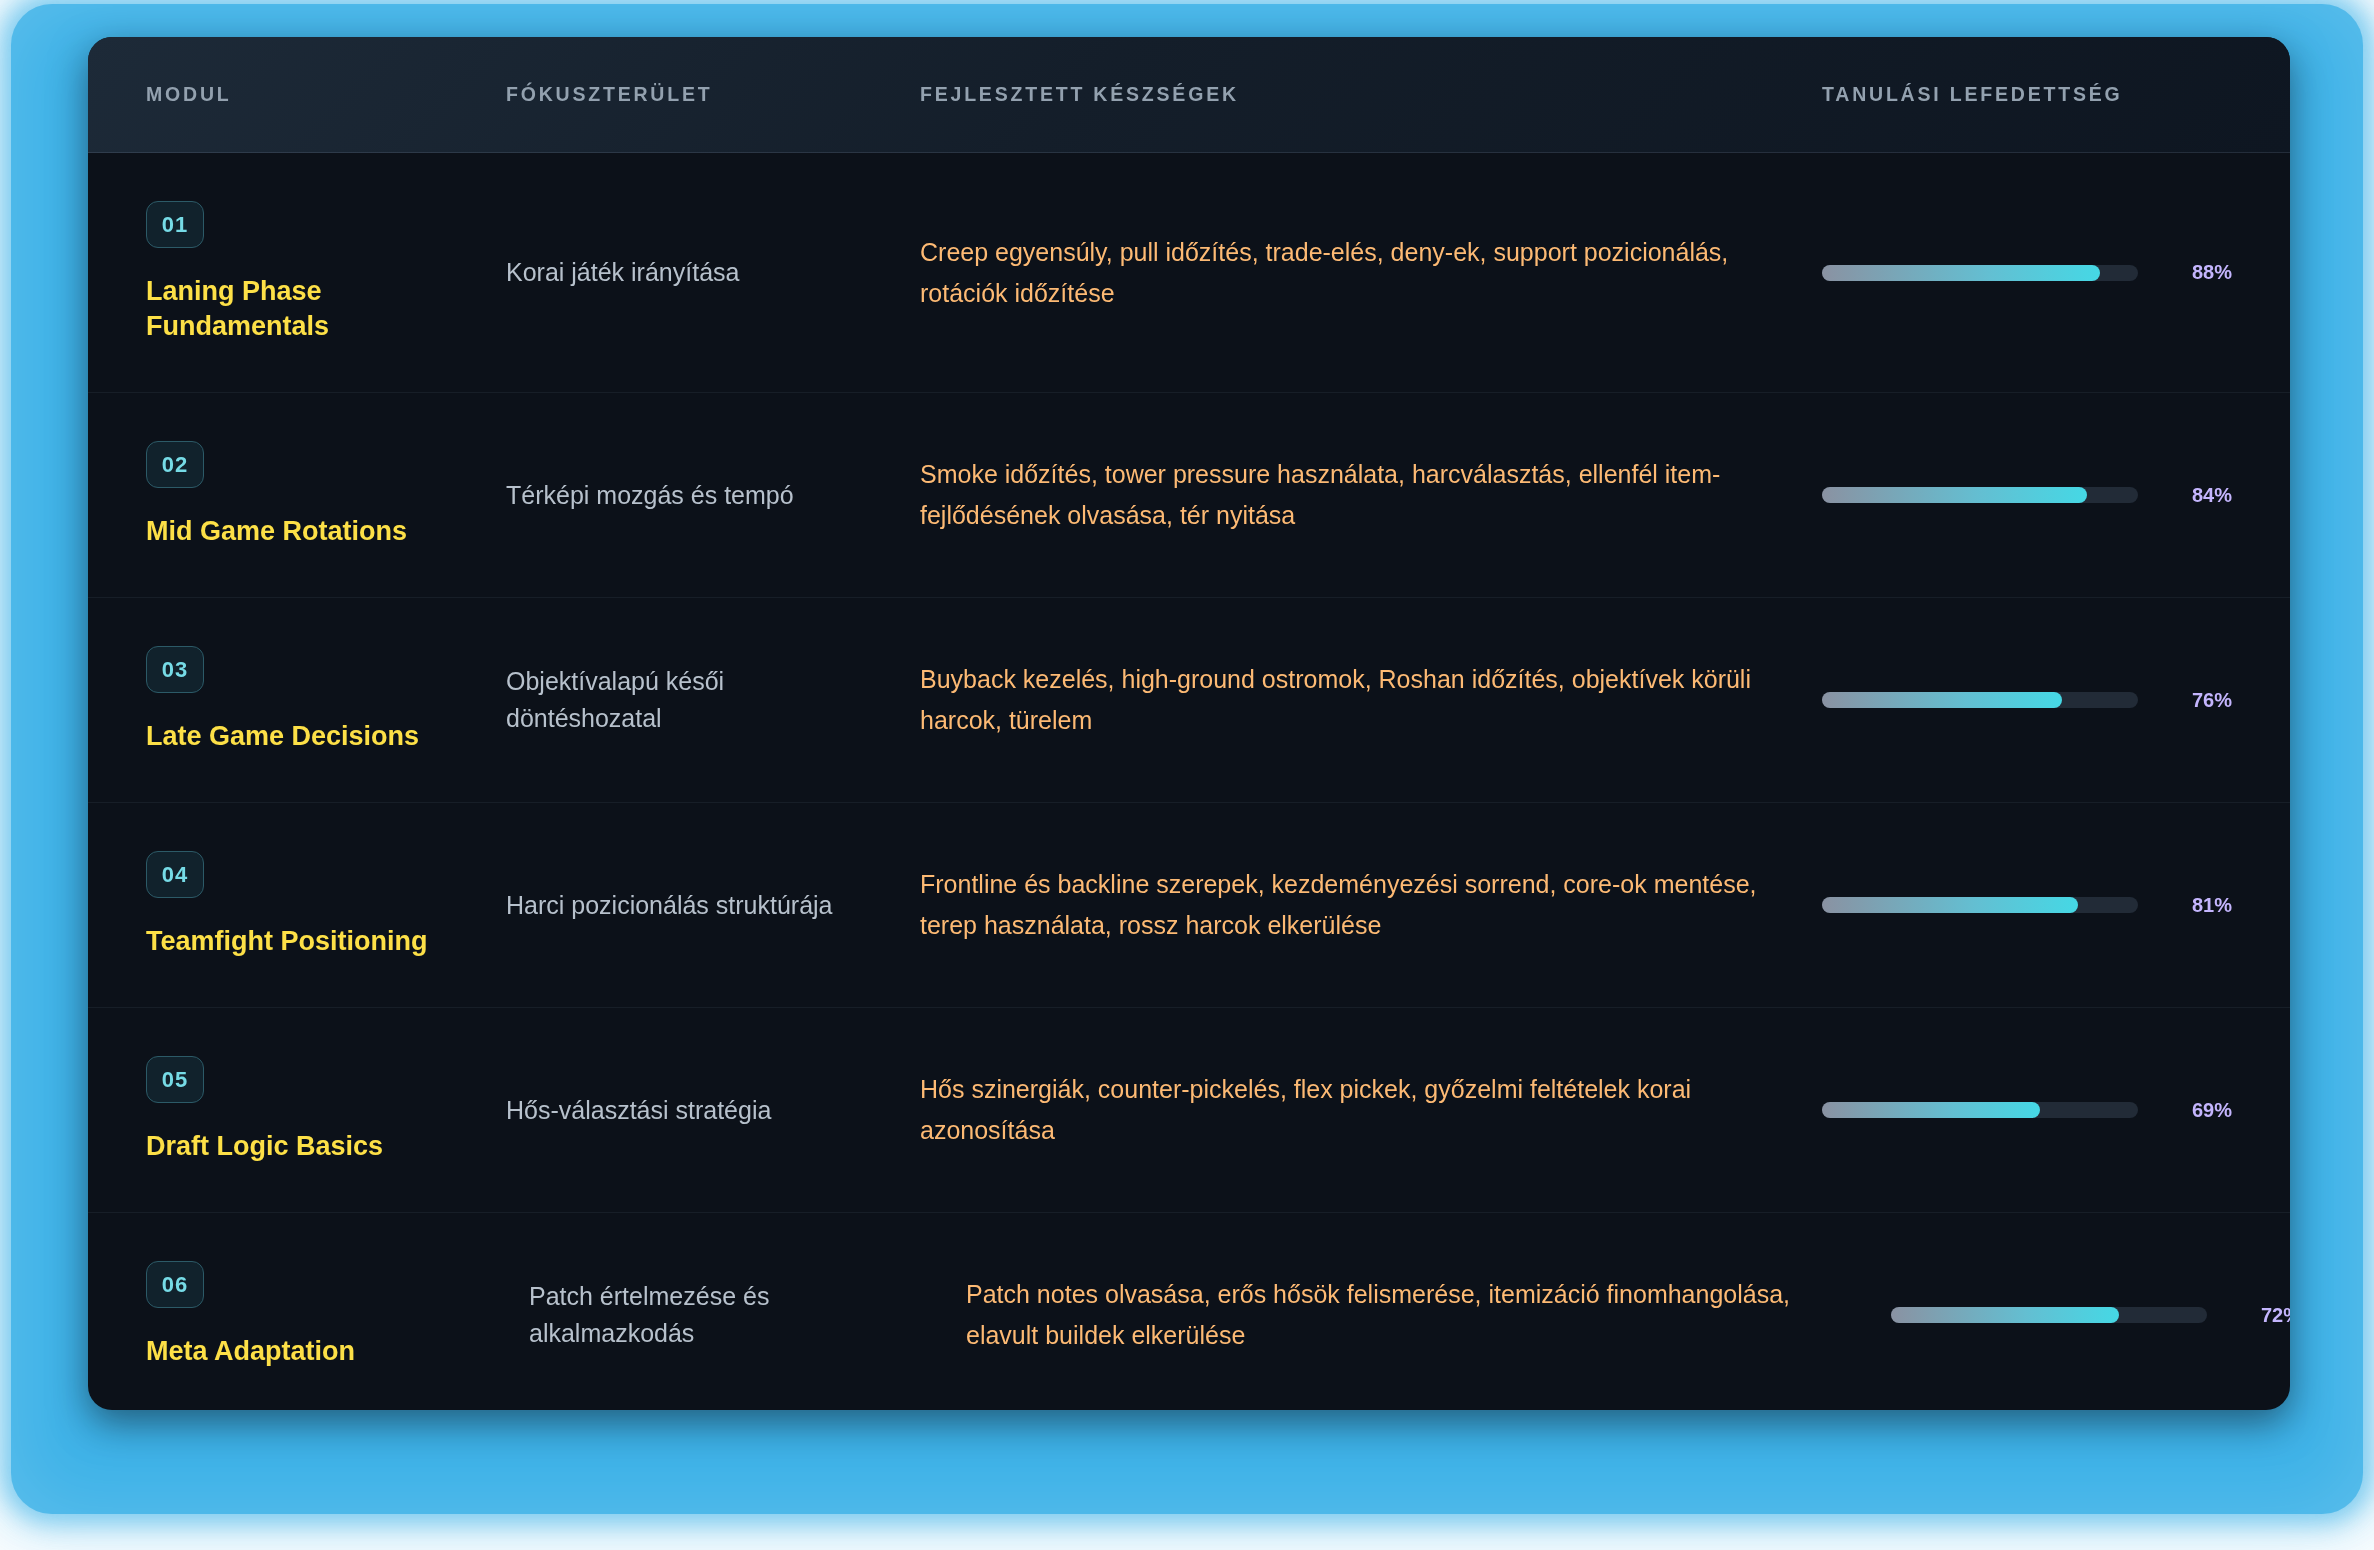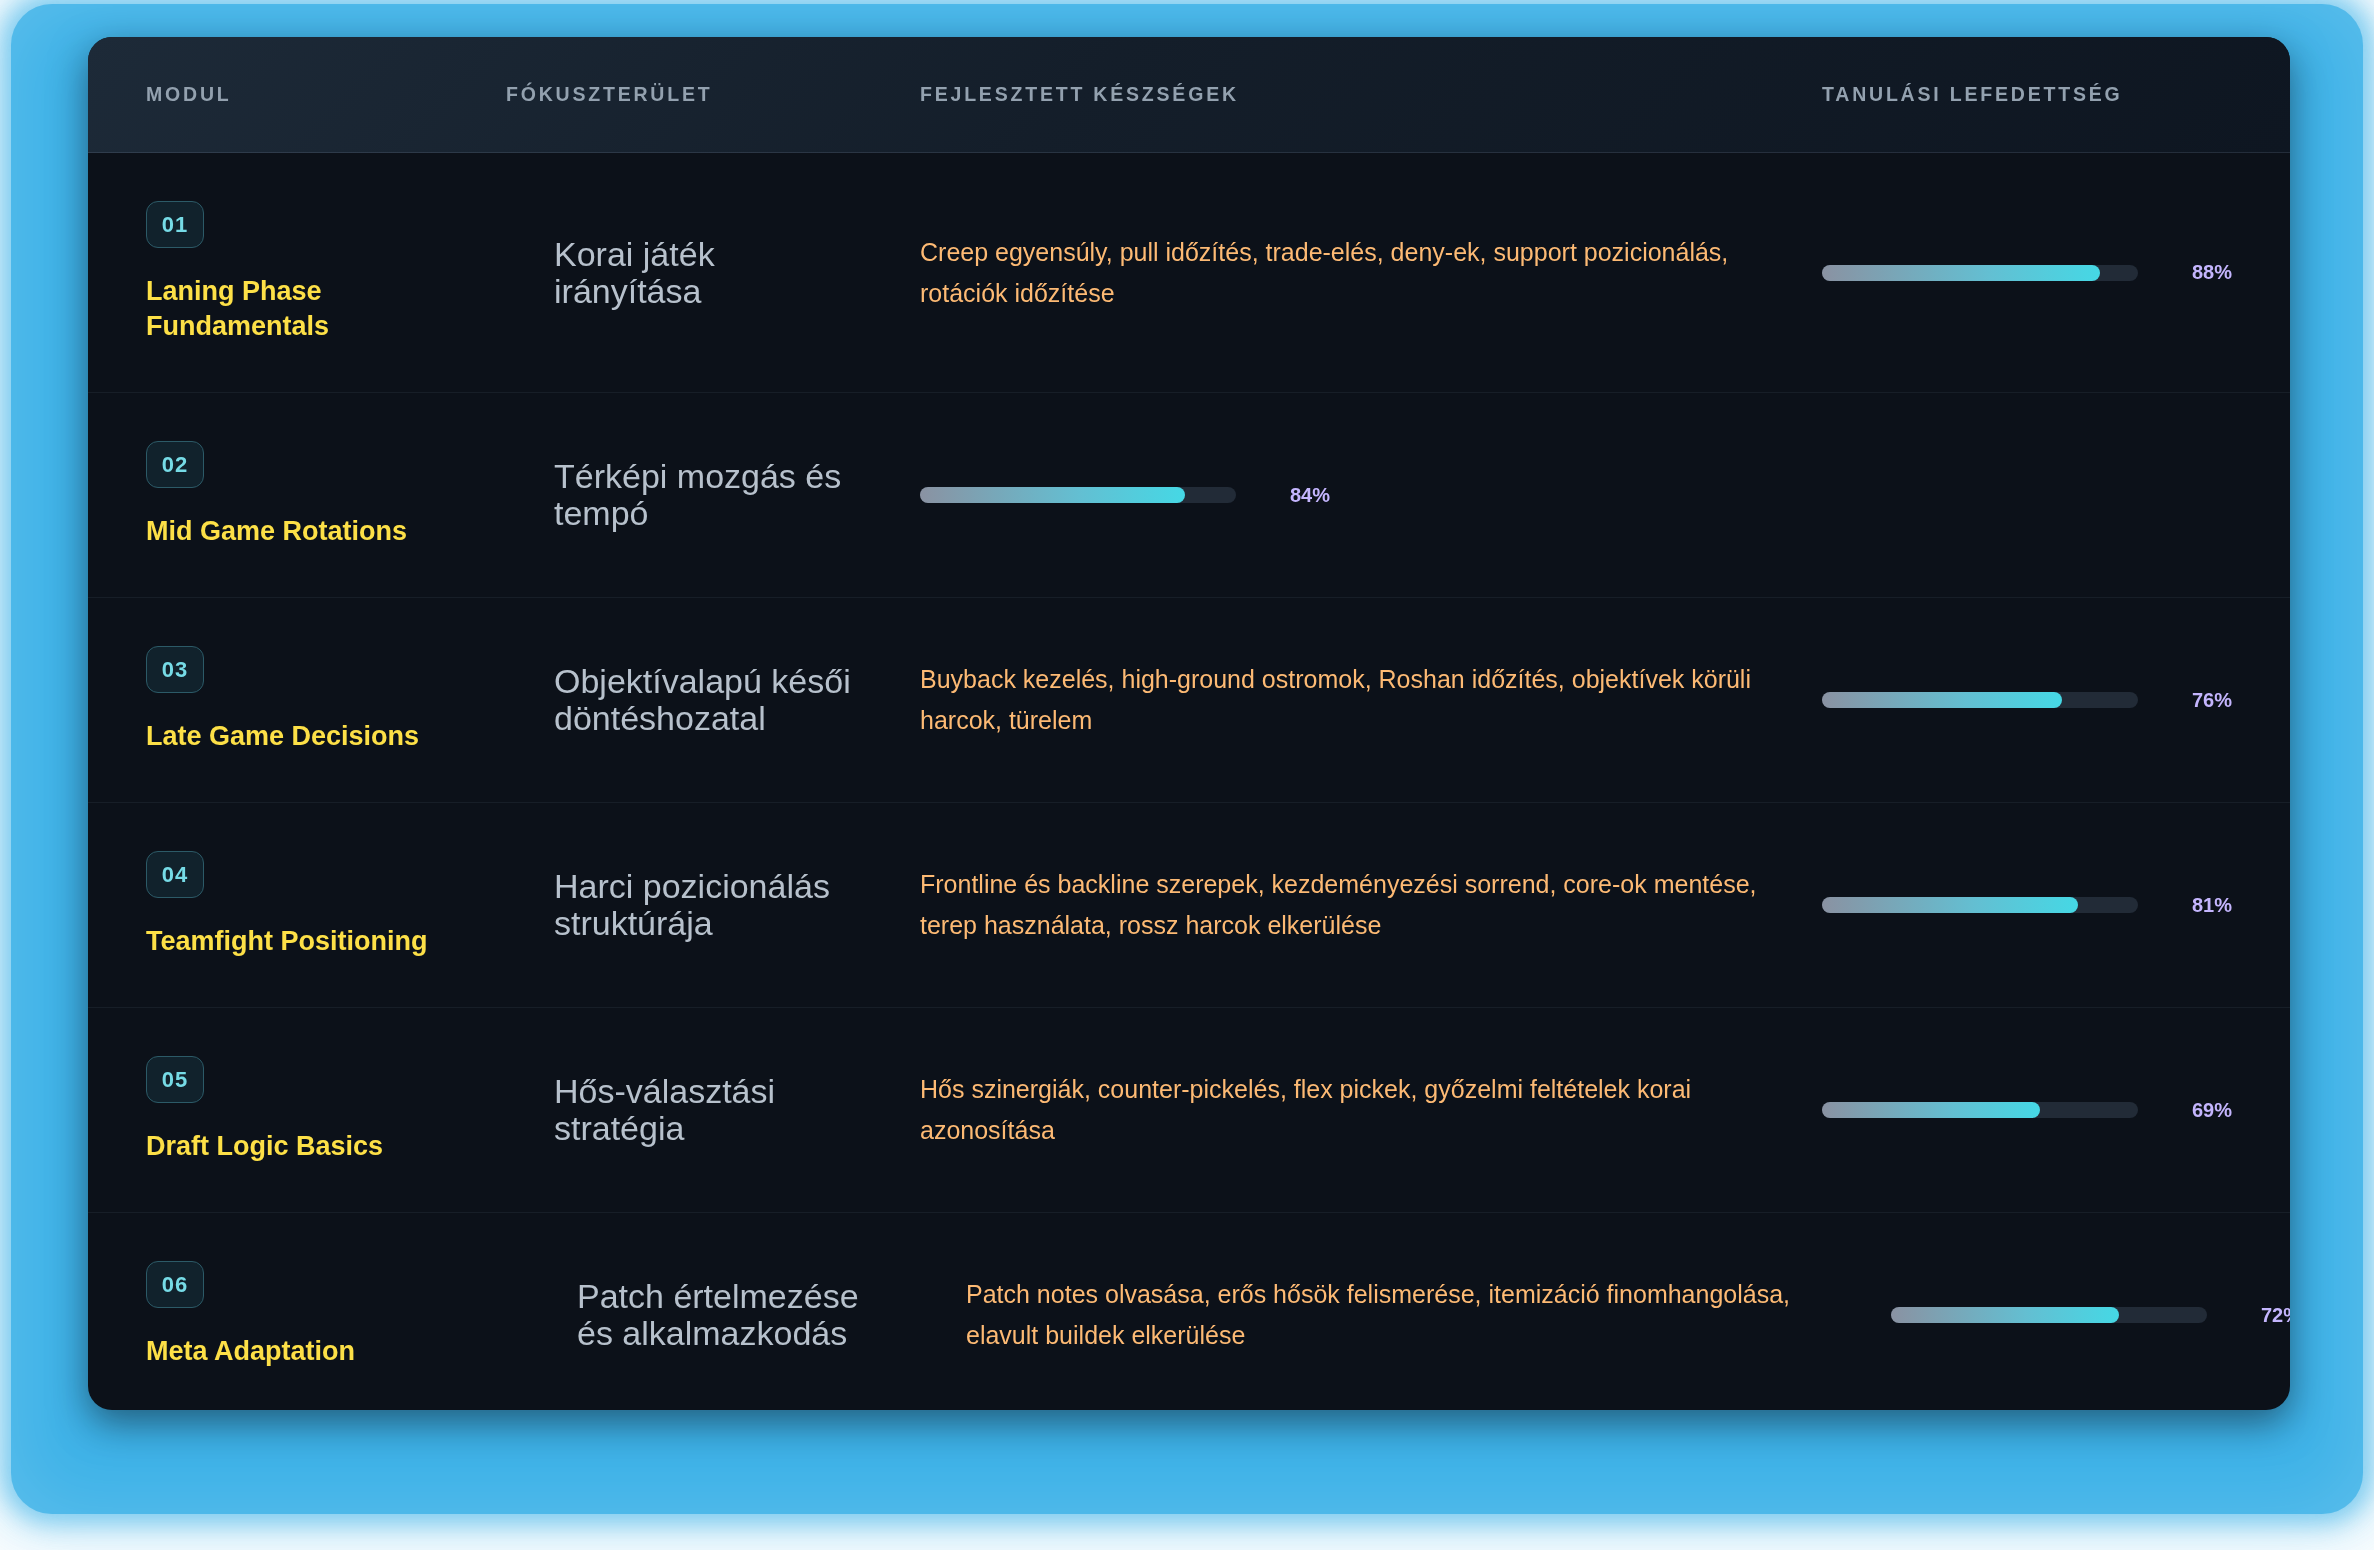--- a/index.html
+++ b/index.html
@@ -87,24 +87,23 @@
   }
   .module-name {
     color: #fde047;
     font-size: 27px;
     font-weight: 700;
     line-height: 35px;
     max-width: 311px;
   }
   .focus-cell {
     color: #b7c1cc;
-    font-size: 34px;
+    font-size: 25px;
     line-height: 37px;
     padding-right: 67px;
-    margin-left: 48px;
   }
   .skills-cell {
     color: #fdba74;
     font-size: 25px;
     line-height: 41px;
     padding-right: 63px;
   }
   .progress-cell {
     display: flex;
     align-items: center;
@@ -158,20 +157,21 @@
         <div class="pct">88%</div>
       </div>
     </div>
 
     <div class="row-grid row">
       <div class="cell">
         <div class="badge">02</div>
         <div class="module-name">Mid Game Rotations</div>
       </div>
       <div class="focus-cell">Térképi mozgás és tempó</div>
+      <div class="skills-cell">Smoke időzítés, tower pressure használata, harcválasztás, ellenfél item-fejlődésének olvasása, tér nyitása</div>
       <div class="progress-cell">
         <div class="track">
           <div class="fill" style="width: 84%;"></div>
         </div>
         <div class="pct">84%</div>
       </div>
     </div>
 
     <div class="row-grid row">
       <div class="cell">

